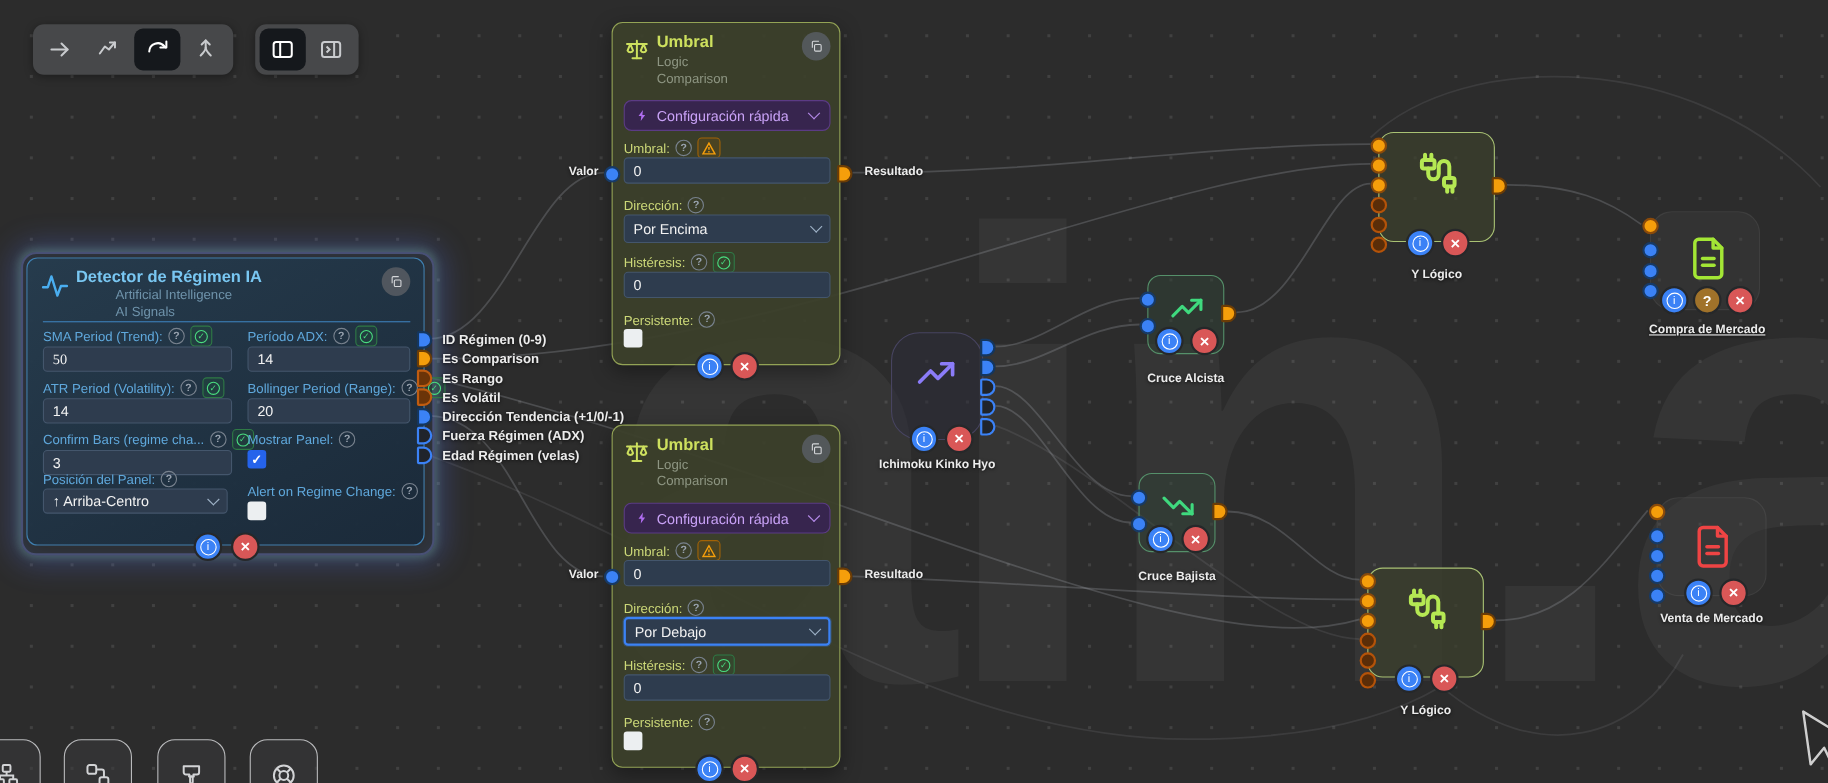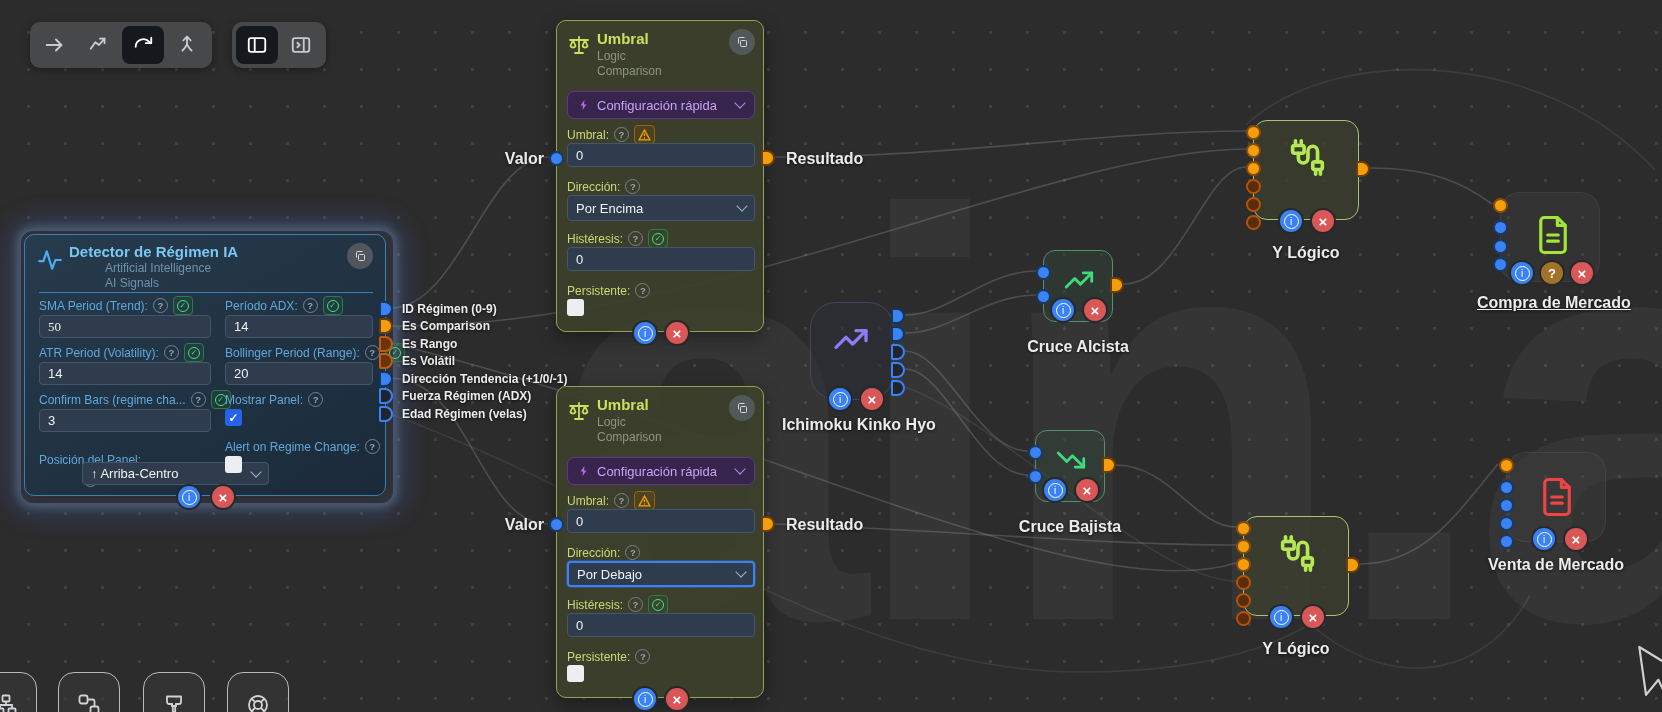--- a/index.html
+++ b/index.html
@@ -70,21 +70,21 @@
   
   .p-circle{position:absolute;width:15px;height:15px;border-radius:50%;background:#3b82f6;border:2.5px solid #173a66;box-sizing:border-box;}
   .p-or{position:absolute;width:15px;height:15px;border-radius:50%;background:#f59e0b;border:2.5px solid #8a4a0a;box-sizing:border-box;}
   .p-rust{position:absolute;width:15px;height:15px;border-radius:50%;background:#5a2d08;border:2.5px solid #b45309;box-sizing:border-box;}
   .pd{width:14px;height:16px;border-radius:2px 9px 9px 2px;box-sizing:border-box;flex:none;}
   .pd-abs{position:absolute;}
   .pd-blue{background:#3b82f6;border:2px solid #14365e;}
   .pd-blue-o{background:#20242b;border:2.5px solid #3b82f6;}
   .pd-orange{background:#f59e0b;border:2px solid #6b3c06;}
   .pd-rust{background:#6b3408;border:2.5px solid #c05c10;}
-  .lbl{position:absolute;color:#ececec;font-size:16px;font-weight:600;white-space:nowrap;
+  .lbl{position:absolute;color:#ececec;font-size:11px;font-weight:600;white-space:nowrap;
     text-shadow:0 1px 3px rgba(0,0,0,.7);z-index:4;}
   .out-row{display:flex;align-items:center;gap:9px;height:17.5px;}
   .out-row .olabel{color:#ececec;font-size:12px;font-weight:600;text-shadow:0 1px 3px rgba(0,0,0,.7);white-space:nowrap;}
   
   .bbtn{position:absolute;top:672px;width:62px;height:62px;border:1.5px solid #b9babc;border-radius:16px;
     background:rgba(58,59,60,.55);display:flex;align-items:flex-start;justify-content:center;padding-top:20px;
     box-sizing:border-box;z-index:6;}
   .bbtn svg{stroke:#d2d3d5;}
 </style>
 </head>
@@ -217,25 +217,25 @@
       </div>
     <div class="inp" style="left:14px;top:174px;width:172px;">3</div>
     <div class="abs f-label det-lc" style="left:200px;top:157px;">
         <span>Mostrar Panel:</span>
         <span class="help">?</span>
       </div>
     <div class="checkbox cb-on" style="left:200px;top:174px;">
         <span>✓</span>
       </div>
 
-    <div class="abs f-label det-lc" style="left:14px;top:218px;flex-direction:column;">
+    <div class="abs f-label det-lc" style="left:14px;top:193px;">
         <span>Posición del Panel:</span>
         <span class="help">?</span>
       </div>
-    <div class="inp sel" style="left:14px;top:227px;width:187px;margin-left:43px;">
+    <div class="inp sel" style="left:14px;top:209px;width:168px;">
         <span>↑ Arriba-Centro</span>
         <span class="chev"></span>
       </div>
     <div class="abs f-label det-lc" style="left:200px;top:204px;">
         <span>Alert on Regime Change:</span>
         <span class="help">?</span>
       </div>
     <div class="checkbox cb-off" style="left:200px;top:221px;"></div>
 
     <div class="btn-circle btn-info" style="left:151px;top:249px;">

